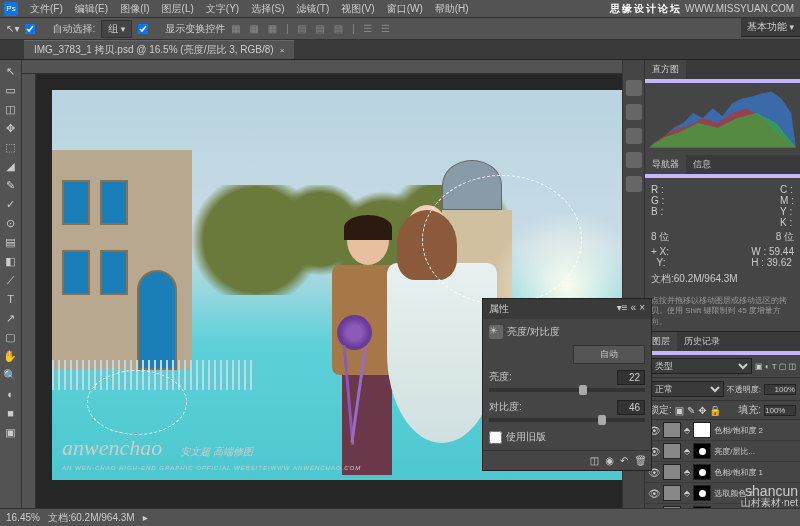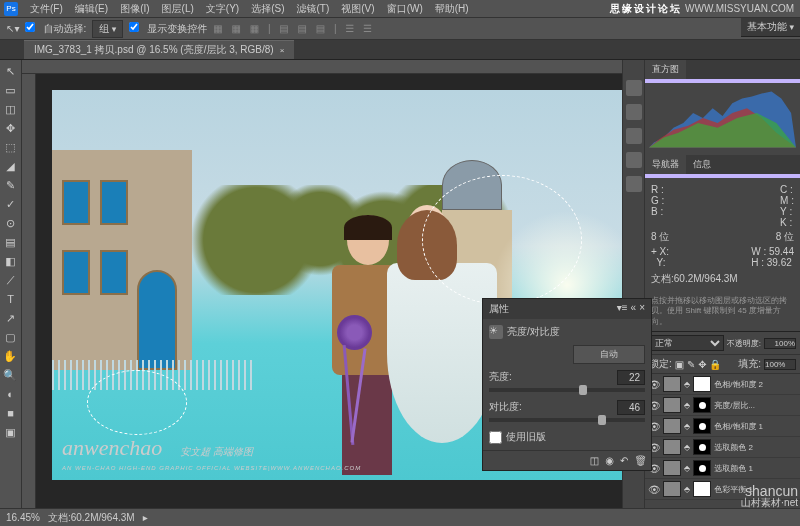--- a/index.html
+++ b/index.html
@@ -4,21 +4,21 @@
 <style>
 *{margin:0;padding:0;box-sizing:border-box;font-family:"Microsoft YaHei",sans-serif;font-size:10px;color:#ccc}
 body{background:#535353;width:800px;height:526px;overflow:hidden;position:relative}
 .menubar{background:#535353;height:18px;display:flex;align-items:center;padding:0 4px;border-bottom:1px solid #333}
 .ps-logo{width:14px;height:14px;background:#1473e6;border-radius:2px;display:flex;align-items:center;justify-content:center;font-size:8px;font-weight:normal;color:#fff;margin-right:6px}
 .menu-item{padding:0 6px;cursor:pointer}
 .watermark-top{position:absolute;top:2px;right:6px;font-size:11px;color:#999}
 .watermark-top b{color:#fff;letter-spacing:2px}
 .options-bar{background:#535353;height:22px;display:flex;align-items:center;padding:0 6px;border-bottom:1px solid #333;gap:6px}
 .opt-btn{background:#444;border:1px solid #333;padding:1px 6px;font-size:9px}
-.opt-check{display:flex;align-items:flex-start;gap:8px}
+.opt-check{display:flex;align-items:center;gap:17px}
 .opt-check input{width:10px;height:10px}
 .tab-bar{background:#3a3a3a;height:20px;display:flex;align-items:center;padding-left:24px;border-bottom:1px solid #222}
 .tab{background:#535353;padding:2px 10px;font-size:9px;border-top:1px solid #666}
 .tab-close{margin-left:6px;font-size:8px}
 .main{display:flex;height:448px}
 .toolbox{width:22px;background:#535353;border-right:1px solid #333;display:flex;flex-direction:column;align-items:center;padding-top:2px;gap:1px}
 .tool{width:18px;height:18px;display:flex;align-items:center;justify-content:center;font-size:11px;cursor:pointer;color:#ccc}
 .canvas-area{flex:1;background:#262626;position:relative;overflow:hidden}
 .ruler-h{height:14px;background:#535353;border-bottom:1px solid #333}
 .ruler-v{width:14px;background:#535353;border-right:1px solid #333;position:absolute;left:0;top:14px;bottom:0}
@@ -237,20 +237,28 @@
         </div>
       <div class="info-row">
           <span>+ X:<br>&nbsp;&nbsp;Y:</span>
           <span><span>W :</span> <span>59.44</span><br><span>H :</span> <span>39.62</span></span>
         </div>
       <div style="margin-top:4px">文档:60.2M/964.3M</div>
     </div>
     <div class="info-tip">点按并拖移以移动图层或移动选区的拷贝。使用 Shift 键限制到 45 度增量方向。</div>
 
     <div class="layers-panel">
+      <div class="panel-tabs">
+        <div class="panel-tab active">图层</div>
+        <div class="panel-tab">历史记录</div>
+      </div>
+      <div class="layer-controls">
+        <select><option>类型</option></select>
+        <span style="font-size:8px">▣ ◐ T ▢ ◫</span>
+      </div>
       <div class="layer-controls">
         <select><option>正常</option></select>
         <span class="opa">不透明度:</span>
         <input value="100%" style="">
       </div>
       <div class="layer-row2">
         <span>锁定:</span>
           <span>▣ ✎ ✥ 🔒</span>
         <span style="margin-left:auto">填充:</span>
         <input style="width: 32px; background: rgb(58, 58, 58); border: 1px solid rgb(34, 34, 34); color: rgb(204, 204, 204); font-size: 8px;" value="100%">

